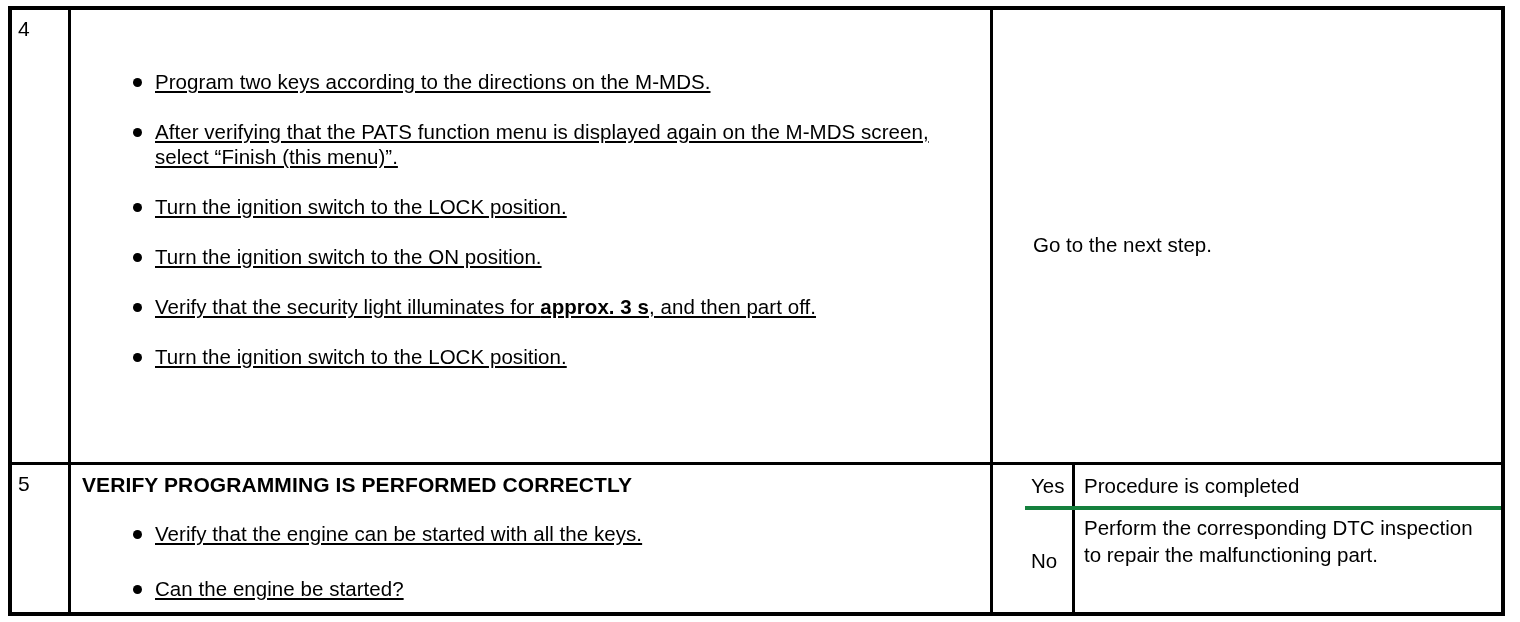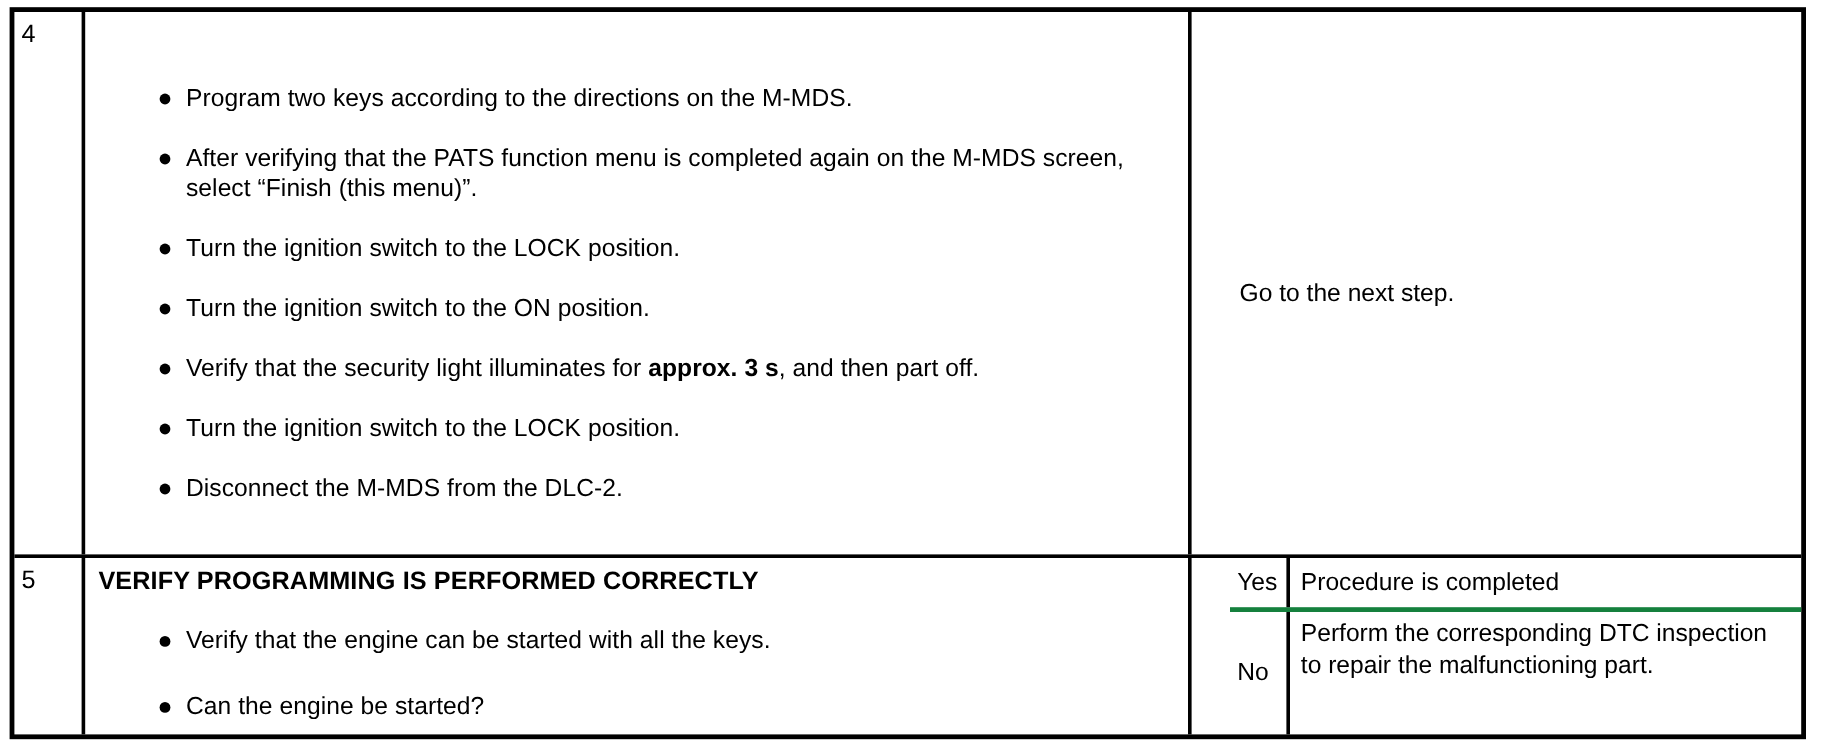--- a/index.html
+++ b/index.html
@@ -102,20 +102,21 @@
   }
 
   
   ul.bullets {
     position: absolute;
     left: 0;
     right: 16px;
     margin: 0;
     padding: 0;
     list-style: none;
+    text-decoration: underline;
   }
   ul.bullets-4 { top: 59px; }
   ul.bullets-5 { top: 56px; }
 
   ul.bullets li {
     position: relative;
     padding-left: 84px;
     font-size: 20.5px;
     line-height: 25px;
     letter-spacing: 0.05px;
@@ -204,41 +205,37 @@
 
       <div class="col-body">
 
         <ul class="bullets bullets-4">
           <li>
             <span class="dot"></span>
             <span class="txt">Program two keys according to the directions on the M-MDS.</span>
           </li>
           <li class="two-line">
             <span class="dot"></span>
-            <span class="txt">After verifying that the PATS function menu is completed again on the M-MDS screen, select “Finish (this menu)”.</span>
+            <span class="txt">After verifying that the PATS function menu is displayed again on the M-MDS screen, select “Finish (this menu)”.</span>
           </li>
           <li>
             <span class="dot"></span>
             <span class="txt">Turn the ignition switch to the LOCK position.</span>
           </li>
           <li>
             <span class="dot"></span>
             <span class="txt">Turn the ignition switch to the ON position.</span>
           </li>
           <li>
             <span class="dot"></span>
             <span class="txt"><span>Verify that the security light illuminates for </span><b>approx. 3 s</b><span>, and then part off.</span></span>
           </li>
           <li>
             <span class="dot"></span>
             <span class="txt">Turn the ignition switch to the LOCK position.</span>
-          </li>
-          <li>
-            <span class="dot"></span>
-            <span class="txt">Disconnect the M-MDS from the DLC-2.</span>
           </li>
         </ul>
       </div>
 
       <div class="col-result">
         <div class="result-single">Go to the next step.</div>
       </div>
 
     </div>
 

